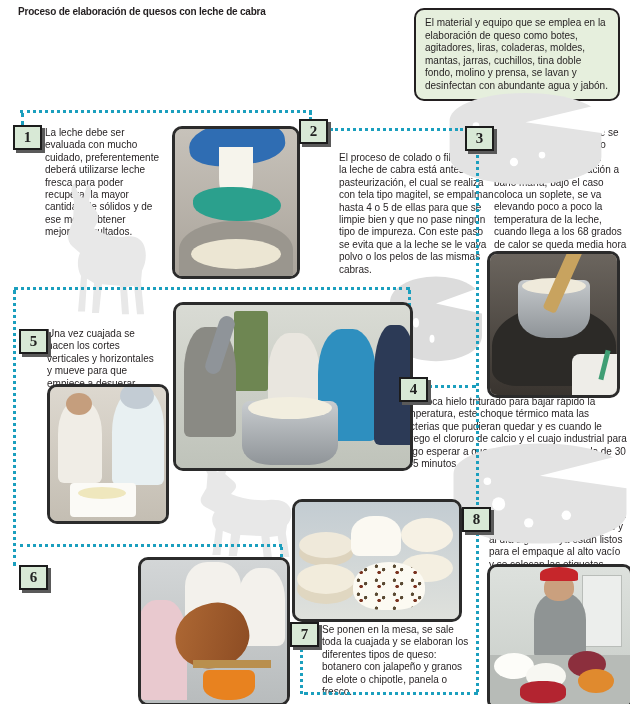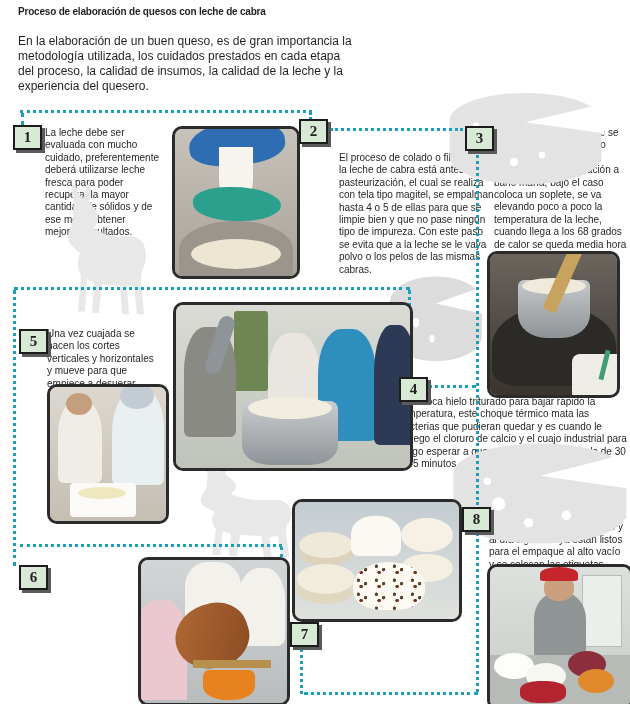--- a/index.html
+++ b/index.html
@@ -64,21 +64,23 @@
       <path fill="#e3e3e3" d="M100 8 C151 8 192 22 192 40 L192 82 C192 100 151 114 100 114 C49 114 8 100 8 82 L8 40 C8 22 49 8 100 8 Z"></path>
       <path fill="#ffffff" d="M100 42 L196 18 L196 56 Z"></path>
       <circle cx="56" cy="72" r="7" fill="#fff"></circle>
         <circle cx="88" cy="92" r="5" fill="#fff"></circle>
         <circle cx="128" cy="84" r="5" fill="#fff"></circle>
         <circle cx="44" cy="48" r="4" fill="#fff"></circle>
     </svg>
   </div>
 
   <div class="title">Proceso de elaboración de quesos con leche de cabra</div>
-  <div class="intro">En la elaboración de un buen queso, es de gran importancia la metodología utilizada, los cuidados prestados en cada etapa del proceso, la calidad de insumos, la calidad de la leche y la experiencia del quesero.</div>
+  <div class="eq-box">
+    <span>El material y equipo que se emplea en la elaboración de queso como botes, agitadores, liras, coladeras, moldes, mantas, jarras, cuchillos, tina doble fondo, molino y prensa, se lavan y  desinfectan con abundante agua y jabón.</span>
+  </div>
 
   <div class="dot-h" style="left:20px;top:110px;width:292px;"></div>
   <div class="dot-v" style="left:21px;top:113px;height:12px;"></div>
   <div class="dot-v" style="left:309px;top:112px;height:8px;"></div>
   <div class="dot-h" style="left:330px;top:128px;width:133px;"></div>
   <div class="dot-v" style="left:476px;top:150px;height:355px;"></div>
   <div class="dot-v" style="left:476px;top:533px;height:159px;"></div>
   <div class="dot-h" style="left:304px;top:692px;width:174px;"></div>
   <div class="dot-v" style="left:300px;top:649px;height:45px;"></div>
   <div class="dot-h" style="left:14px;top:287px;width:396px;"></div>
@@ -112,20 +114,21 @@
     </div>
   <div class="badge" style="left:462px;top:507px;">
       <span>8</span>
     </div>
 
   <div class="step-text" style="left:45px;top:127px;width:115px;">La leche debe ser evaluada con mucho cuidado, preferentemente deberá utilizarse leche fresca para poder recuperar la mayor cantidad de sólidos y de ese modo obtener mejores resultados.</div>
   <div class="step-text" style="left:299px;top:152px;width:156px;margin-left:40px;">El proceso de colado o filtrado de la leche de cabra está antes de la pasteurización, el cual se realiza  con tela tipo  magitel,  se empalman hasta 4  o 5  de ellas para que se limpie bien y que no pase ningún tipo de impureza. Con este paso se evita que a la leche se le vaya polvo o los pelos de las mismas cabras.</div>
   <div class="step-text" style="left:494px;top:127px;width:133px;">Luego de colada la leche se vacía a una olla de acero inoxidable para iniciar el  proceso de pasteurización a baño maría, bajo el caso coloca un soplete, se va elevando poco a poco la temperatura de la leche, cuando llega a los 68 grados de calor se queda media hora y es ahí donde muere la brucela.</div>
   <div class="step-text" style="left:399px;top:396px;width:230px;">Se coloca hielo triturado para bajar rápido la temperatura, este choque térmico mata las bacterias que pudieran quedar y es cuando le agrego el cloruro de calcio y  el cuajo industrial para luego esperar a que cuaje, para eso se tarda de 30 a 45 minutos.</div>
   <div class="step-text" style="left:47px;top:328px;width:113px;">Una vez cuajada se hacen los cortes verticales y horizontales y mueve para que  empiece a desuerar.</div>
+  <div class="step-text" style="left:322px;top:624px;width:150px;">Se ponen en la mesa,  se sale toda  la cuajada  y se elaboran los diferentes tipos de queso: botanero con jalapeño y granos de elote o chipotle, panela o fresco.</div>
   <div class="step-text" style="left:489px;top:509px;width:138px;">Se colocan en el refrigerador  a temperatura de 4 a 6 grados y al día siguiente ya están listos para el empaque al alto vacío y se colocan las etiquetas.</div>
 
   <div class="photo" style="left:172px;top:126px;width:122px;height:147px;">
     <div class="ph" style="left:0;top:0;right:0;bottom:0;background:linear-gradient(#c7c2ba,#aaa49b);"></div>
     <div class="ph" style="left:14px;top:-8px;width:96px;height:44px;background:#2f6db3;border-radius:50% 50% 40% 40%;transform:rotate(-6deg);"></div>
     <div class="ph" style="left:44px;top:18px;width:34px;height:58px;background:#f6f4ec;border-radius:0 0 45% 45%;"></div>
     <div class="ph" style="left:18px;top:58px;width:88px;height:34px;background:#2ba08d;border-radius:40% 55% 45% 50%;"></div>
     <div class="ph" style="left:4px;top:92px;width:114px;height:60px;background:#9a968e;border-radius:48% 48% 0 0;"></div>
     <div class="ph" style="left:16px;top:110px;width:90px;height:30px;background:#ece6d3;border-radius:50%;"></div>
   </div>

